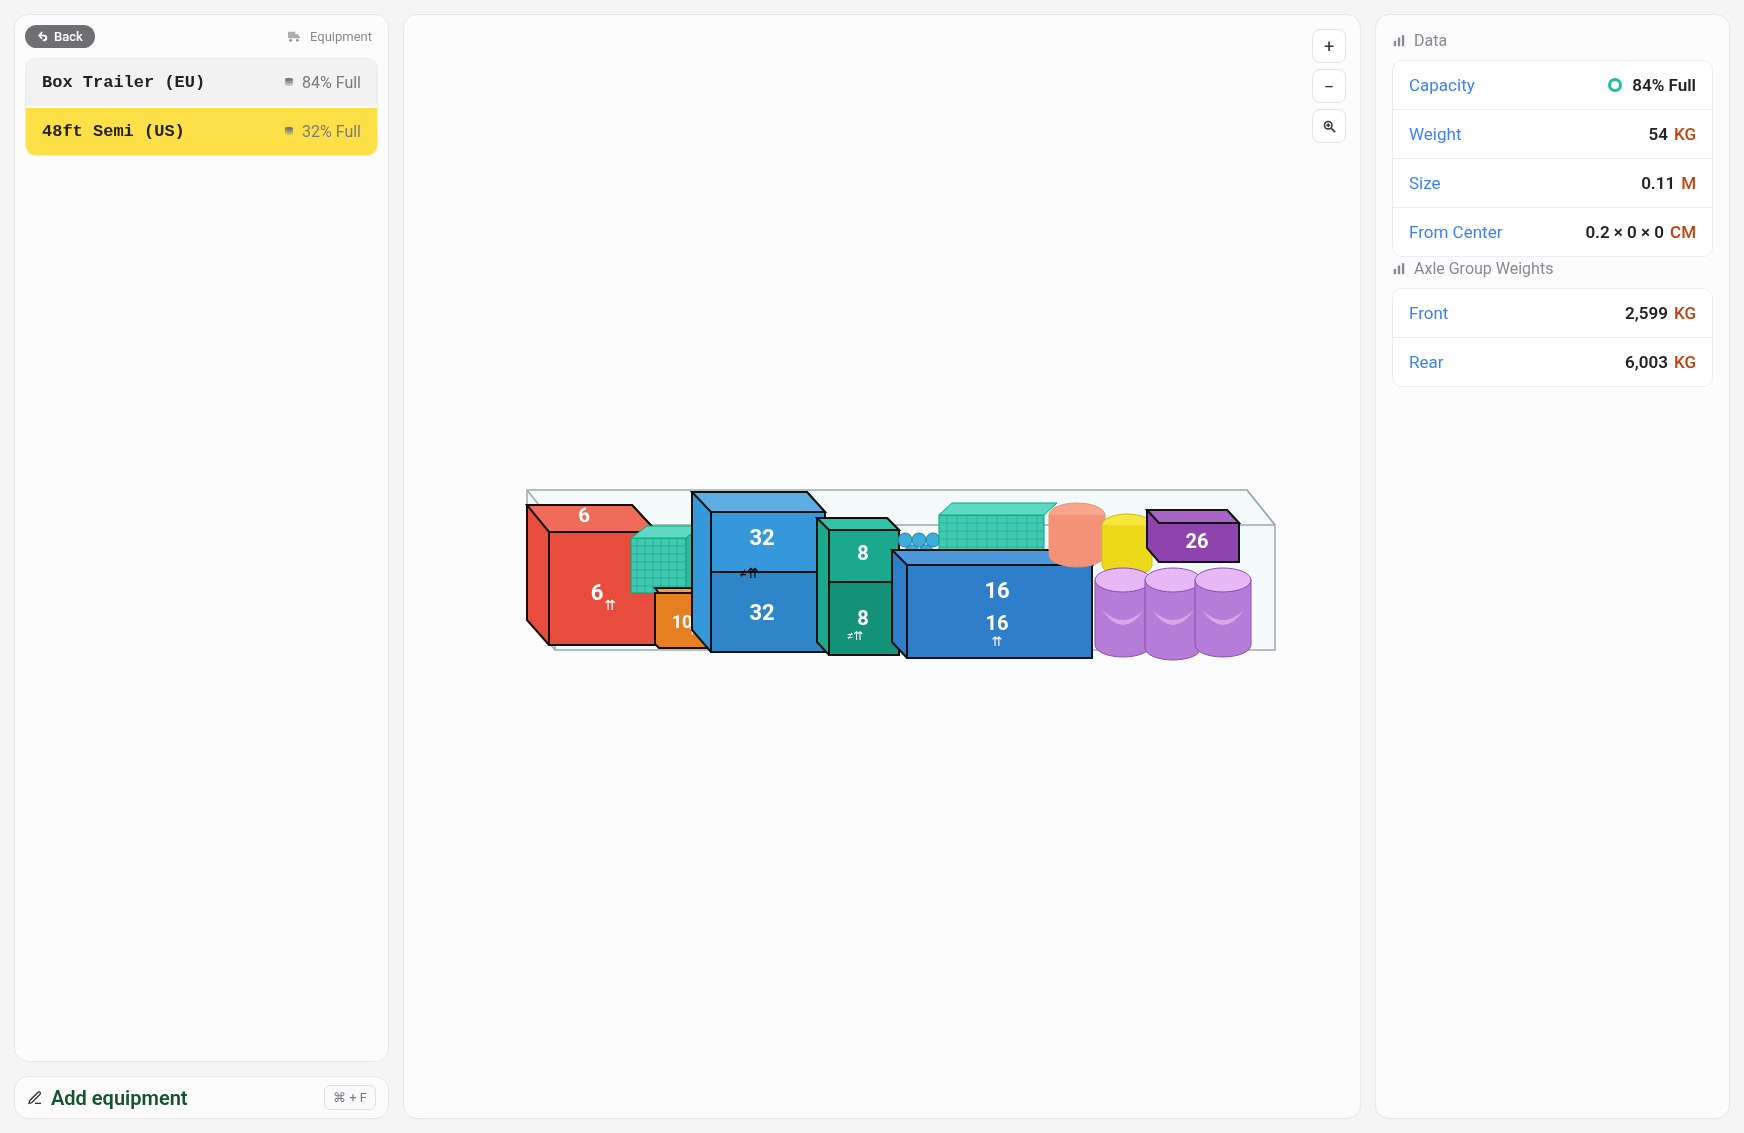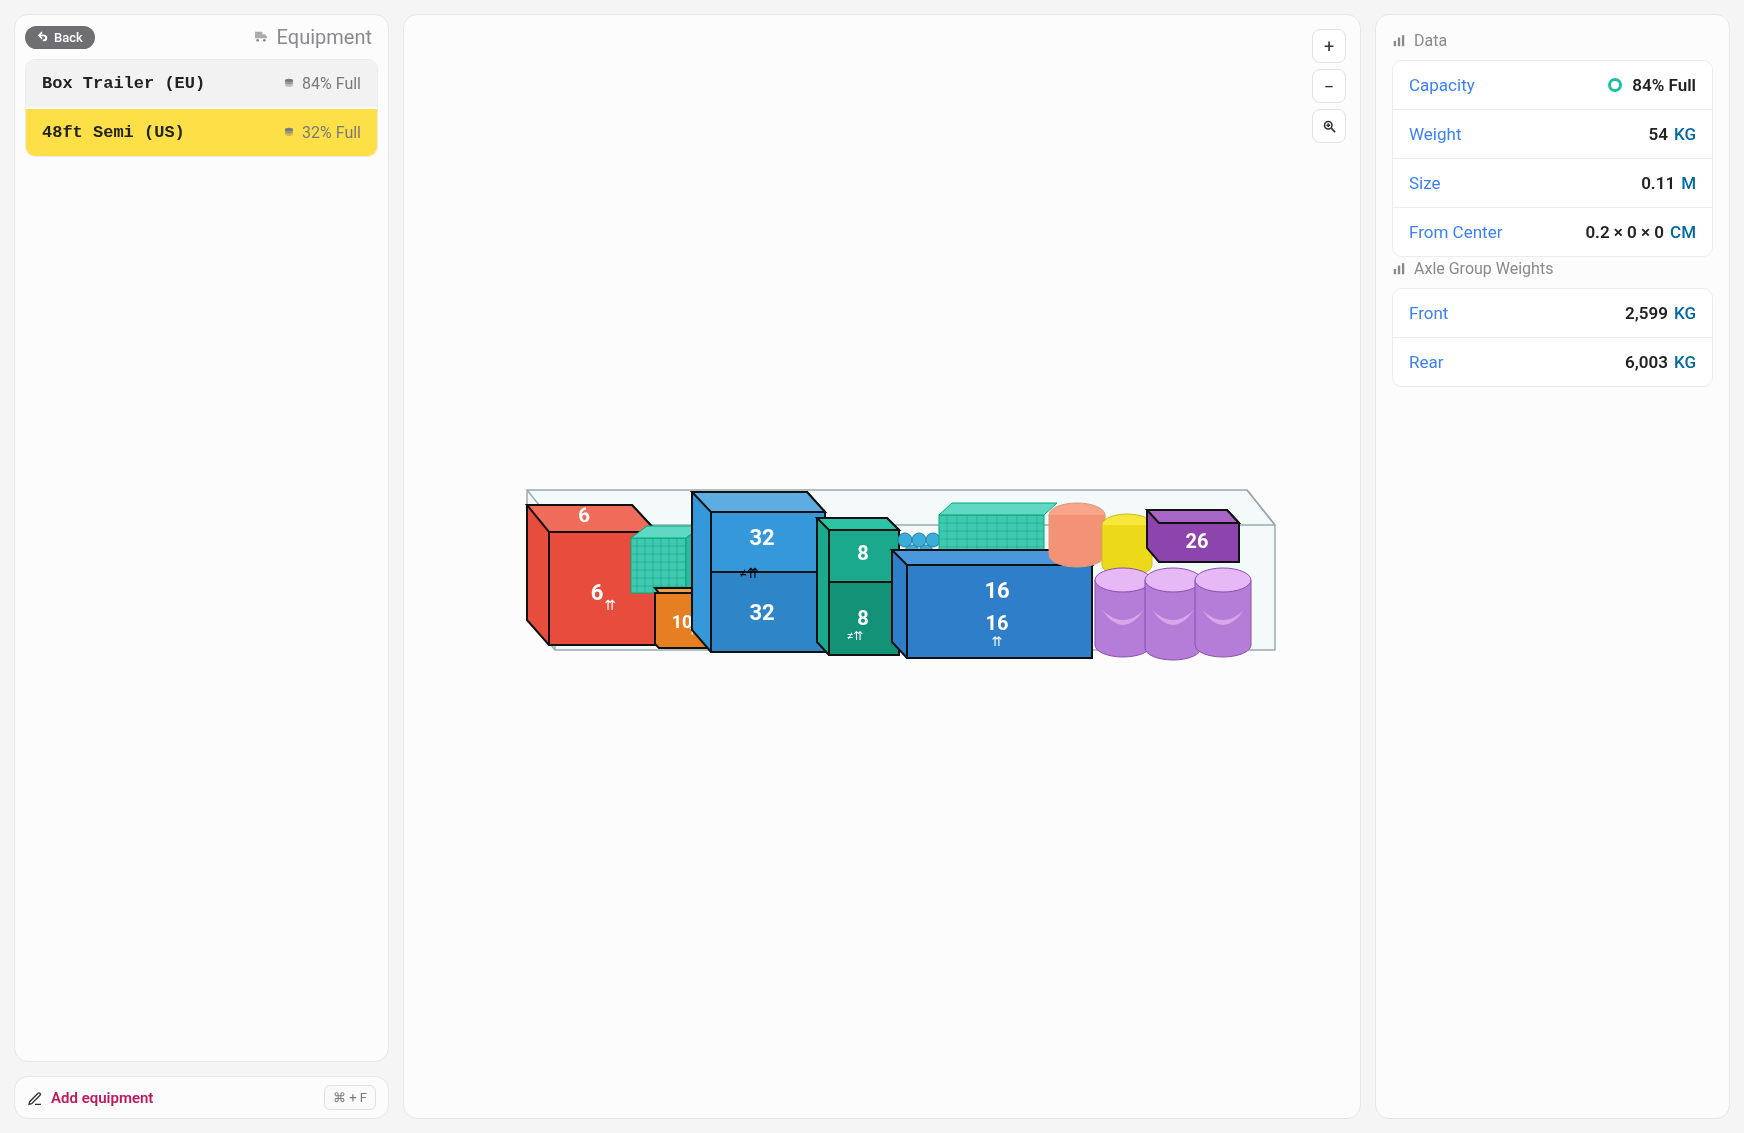--- a/index.html
+++ b/index.html
@@ -5,48 +5,48 @@
   *{box-sizing:border-box;margin:0;padding:0;font-family:-apple-system,BlinkMacSystemFont,"Segoe UI",Roboto,sans-serif;}
   body{background:#f5f5f6;padding:14px;height:1133px;width:1744px;overflow:hidden;}
   .app{display:flex;gap:14px;height:100%;}
   .panel{background:#fcfcfc;border:1px solid #e7e7e9;border-radius:14px;}
   
   .sidebar{width:375px;display:flex;flex-direction:column;gap:14px;}
   .side-main{flex:1;padding:10px;display:flex;flex-direction:column;}
   .side-header{display:flex;justify-content:space-between;align-items:center;padding:0 6px 10px 0;}
   .back-btn{background:#6f6f73;color:#fff;border:none;border-radius:999px;padding:4px 12px;font-size:13px;font-weight:500;display:flex;align-items:center;gap:5px;cursor:pointer;}
   .back-btn svg{width:12px;height:12px;}
-  .equip-label{display:flex;align-items:center;gap:8px;color:#8a8a8e;font-size:20px;}
+  .equip-label{display:flex;align-items:flex-start;gap:8px;color:#8a8a8e;font-size:13px;}
   .equip-label svg{width:16px;height:16px;}
   .equip-list{display:flex;flex-direction:column;gap:2px;border:1px solid #ececee;border-radius:10px;overflow:hidden;}
   .equip-item{display:flex;justify-content:space-between;align-items:center;padding:14px 16px;font-size:17px;background:#fde047;cursor:pointer;}
   .equip-item.selected{background:#f2f2f3;}
   .equip-item .name{font-weight:600;color:#222;font-family:Liberation Mono, monospace;}
   .equip-item .fill{display:flex;align-items:center;gap:6px;color:#7a7a7e;font-size:16px;}
   .equip-item .fill svg{width:14px;height:14px;}
   .side-footer{padding:8px 12px;display:flex;justify-content:space-between;align-items:center;}
-  .add-equip{display:flex;align-items:flex-end;gap:8px;font-size:15px;font-weight:600;color:#be185d;cursor:pointer;}
+  .add-equip{display:flex;align-items:center;gap:8px;font-size:20px;font-weight:600;color:#14532d;cursor:pointer;}
   .add-equip svg{width:16px;height:16px;}
   .kbd{border:1px solid #e0e0e2;border-radius:6px;padding:4px 8px;font-size:13px;color:#7a7a7e;background:#fafafa;}
   
   .viewport{flex:1;position:relative;}
   .zoom-ctrls{position:absolute;top:14px;right:14px;display:flex;flex-direction:column;gap:6px;}
   .zoom-btn{width:34px;height:34px;border:1px solid #e3e3e5;background:#fff;border-radius:8px;display:flex;align-items:center;justify-content:center;font-size:18px;color:#333;cursor:pointer;}
   .zoom-btn svg{width:15px;height:15px;}
   .scene{position:absolute;left:50%;top:50%;transform:translate(-50%,-50%);}
   
   .datap{width:355px;padding:16px;display:flex;flex-direction:column;gap:2px;}
   .sect-title{display:flex;align-items:center;gap:8px;color:#8a8a8e;font-size:16px;margin-bottom:10px;}
   .sect-title svg{width:14px;height:14px;}
   .rows{border:1px solid #ececee;border-radius:10px;overflow:hidden;}
   .row{display:flex;justify-content:space-between;align-items:center;padding:14px 16px;background:#fff;font-size:17px;}
   .row+.row{border-top:1px solid #ececee;}
   .row .lab{font-weight:400;color:#3b82f6;}
   .row .val{font-weight:600;color:#222;display:flex;align-items:center;gap:4px;}
-  .row .unit{color:#0369a1;font-weight:500;margin-left:2px;}
+  .row .unit{color:#c2410c;font-weight:500;margin-left:2px;}
   .cap-ind{width:14px;height:14px;border:3px solid #1dbfa5;border-radius:50%;margin-right:6px;}
   
   .scene svg{width:790px;height:270px;}
 </style>
 </head>
 <body>
 
 <div class="app">
 
   <div class="sidebar">

